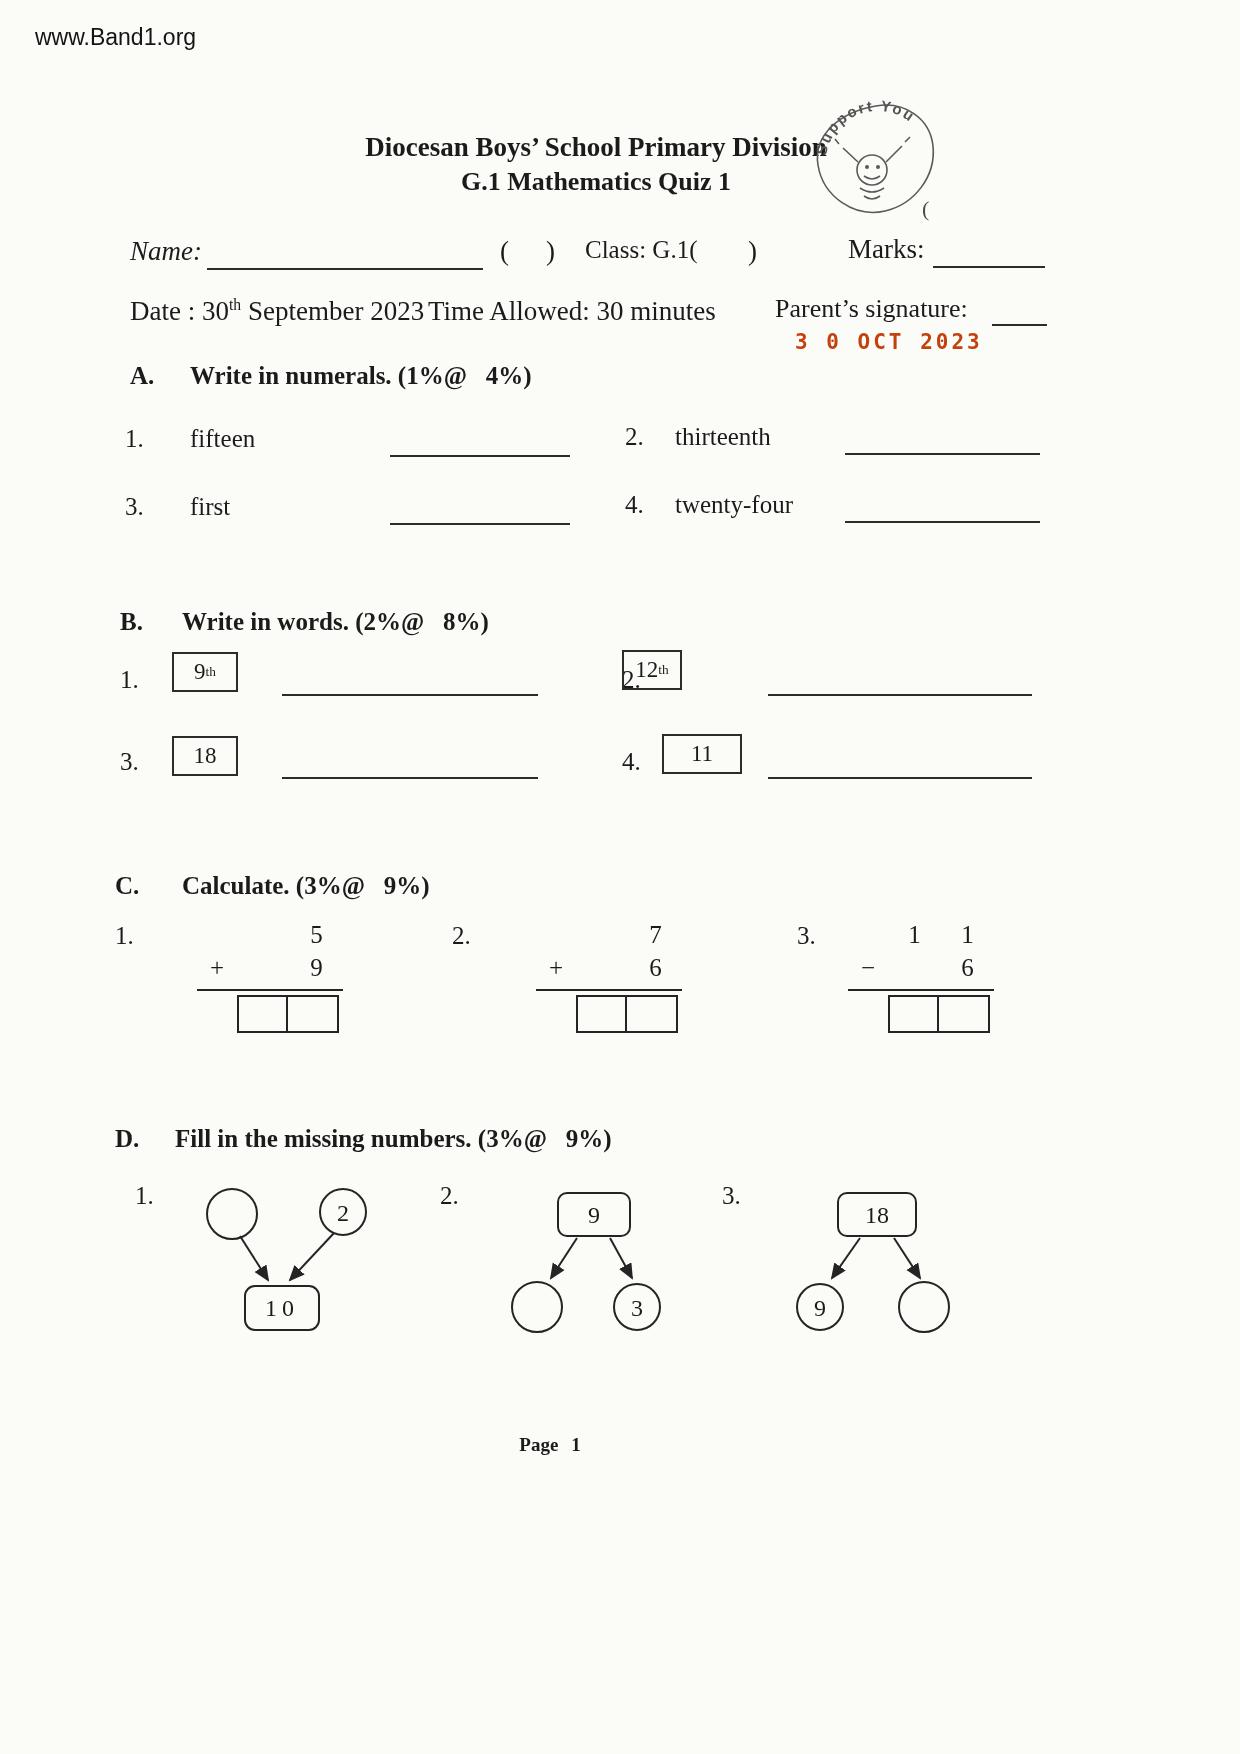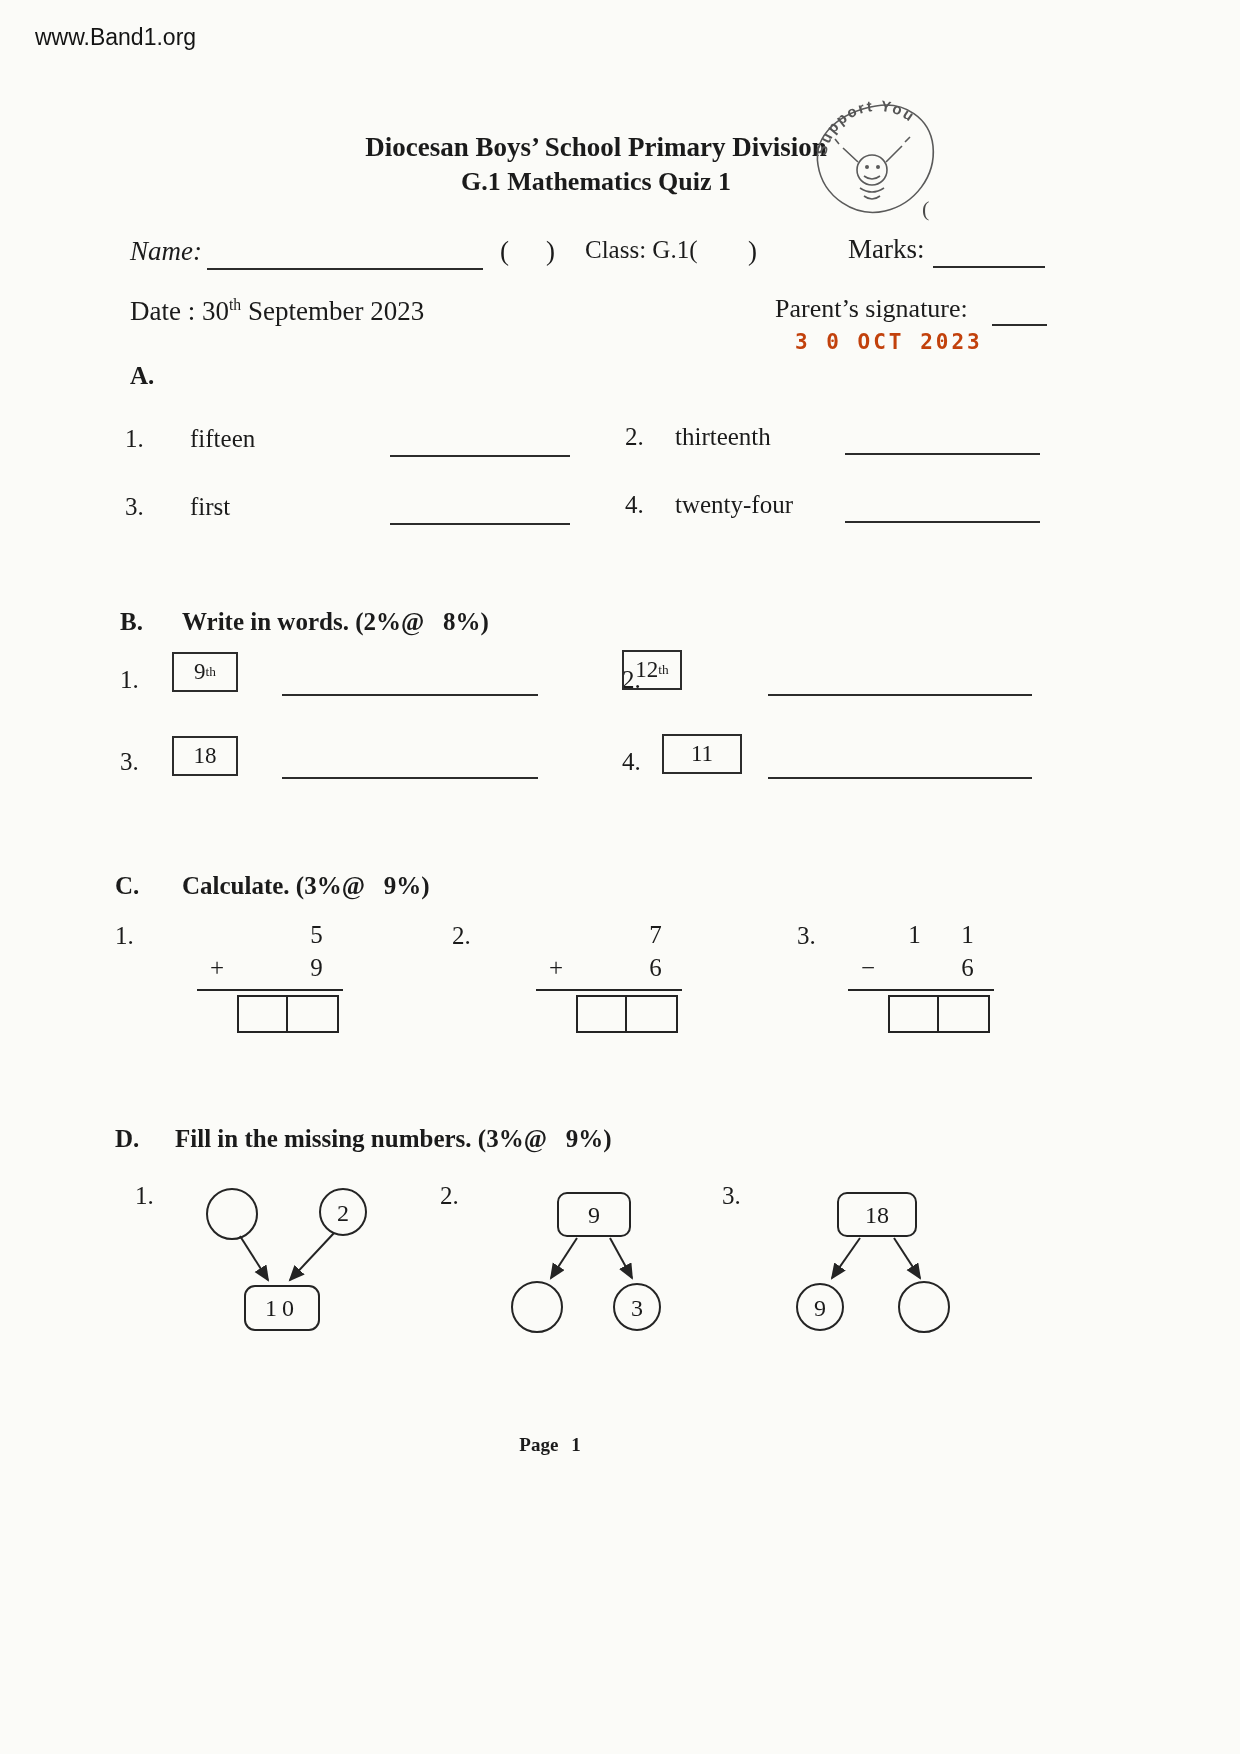--- a/index.html
+++ b/index.html
@@ -75,25 +75,27 @@
   <div class="abs" style="left:500px;top:236px;font-size:27px;">(</div>
   <div class="abs" style="left:546px;top:236px;font-size:27px;">)</div>
   <div class="abs" style="left:585px;top:236px;font-size:25px;">Class: G.1(</div>
   <div class="abs" style="left:748px;top:236px;font-size:27px;">)</div>
   <div class="abs" style="left:848px;top:234px;font-size:27px;">Marks:</div>
   <div class="blank" style="left:933px;top:266px;width:112px;"></div>
 
   <div class="abs" style="left:130px;top:296px;font-size:27px;">
     <span>Date : 30</span><sup>th</sup><span> September 2023</span>
   </div>
+  <div class="abs" style="left:428px;top:296px;font-size:27px;">Time Allowed: 30 minutes</div>
   <div class="abs" style="left:775px;top:294px;font-size:26px;">Parent’s signature:</div>
   <div class="blank" style="left:992px;top:324px;width:55px;"></div>
   <div class="abs stamp-date" style="left:795px;top:330px;">3 0 OCT 2023</div>
 
   <div class="abs bold" style="left:130px;top:362px;font-size:25px;">A.</div>
+  <div class="abs bold pre" style="left:190px;top:362px;font-size:25px;">Write in numerals. (1%@   4%)</div>
 
   <div class="abs" style="left:125px;top:425px;font-size:25px;">1.</div>
   <div class="abs" style="left:190px;top:425px;font-size:25px;">fifteen</div>
   <div class="blank" style="left:390px;top:455px;width:180px;"></div>
 
   <div class="abs" style="left:625px;top:423px;font-size:25px;">2.</div>
   <div class="abs" style="left:675px;top:423px;font-size:25px;">thirteenth</div>
   <div class="blank" style="left:845px;top:453px;width:195px;"></div>
 
   <div class="abs" style="left:125px;top:493px;font-size:25px;">3.</div>

